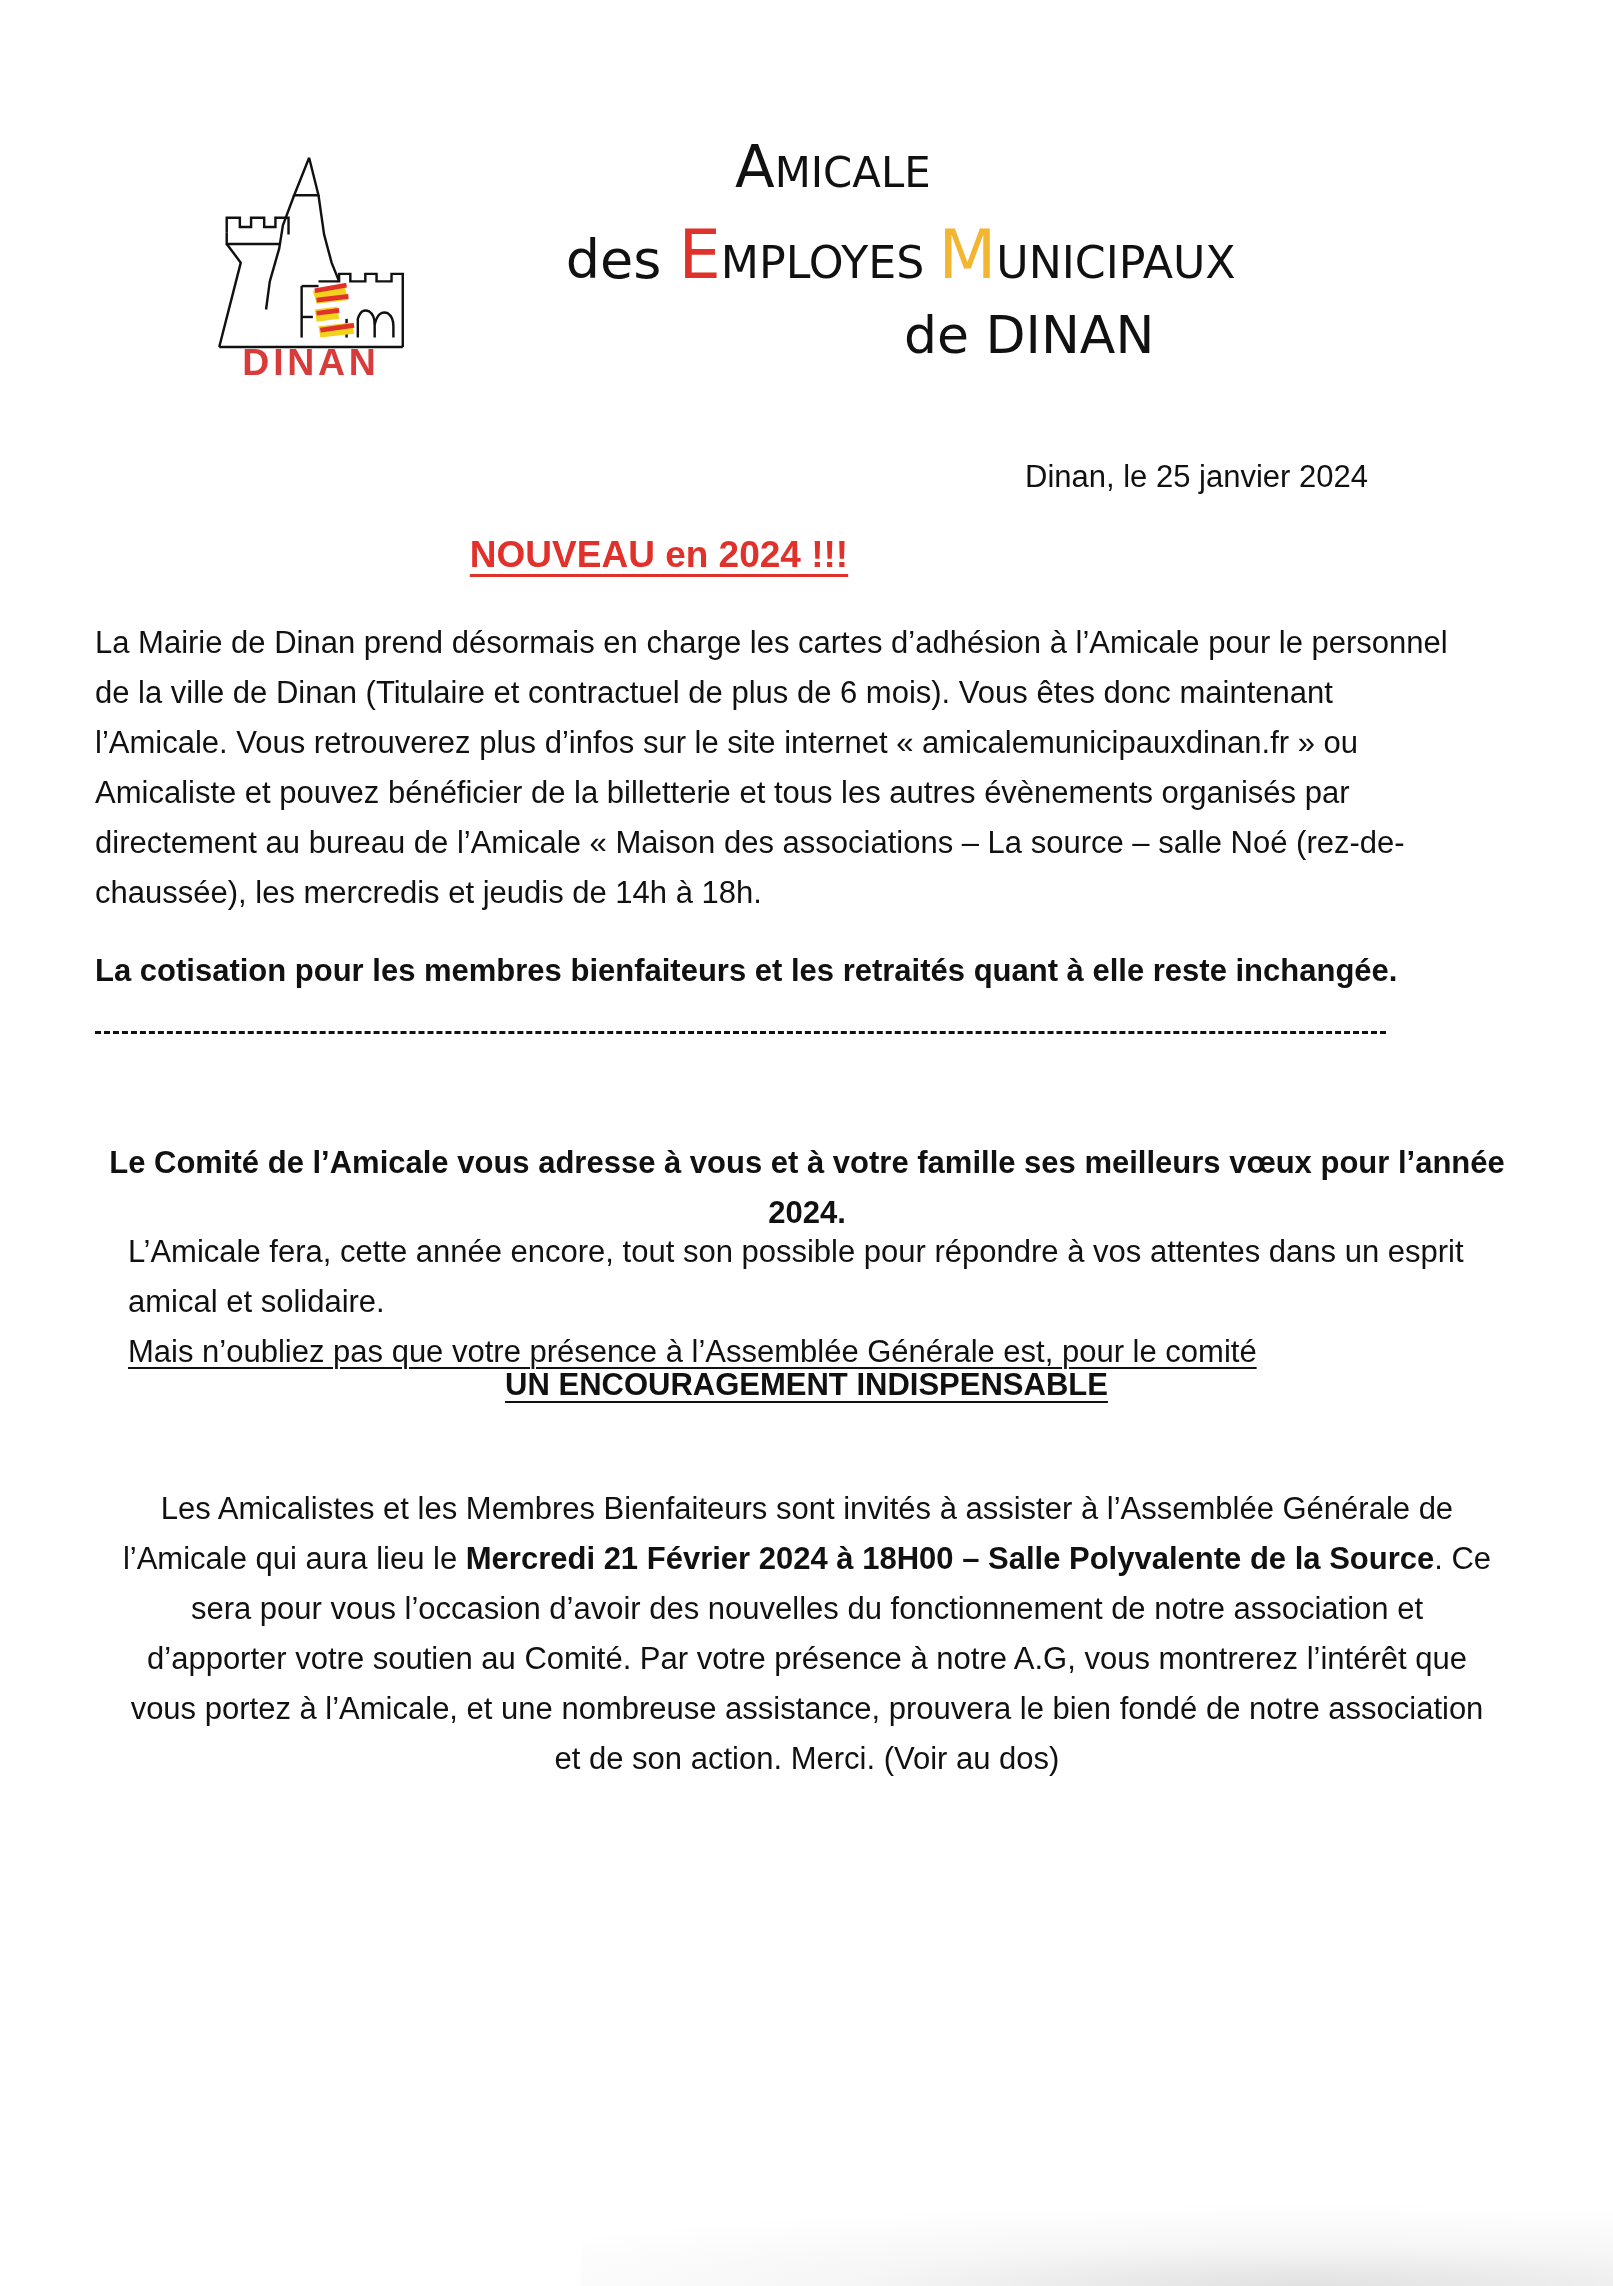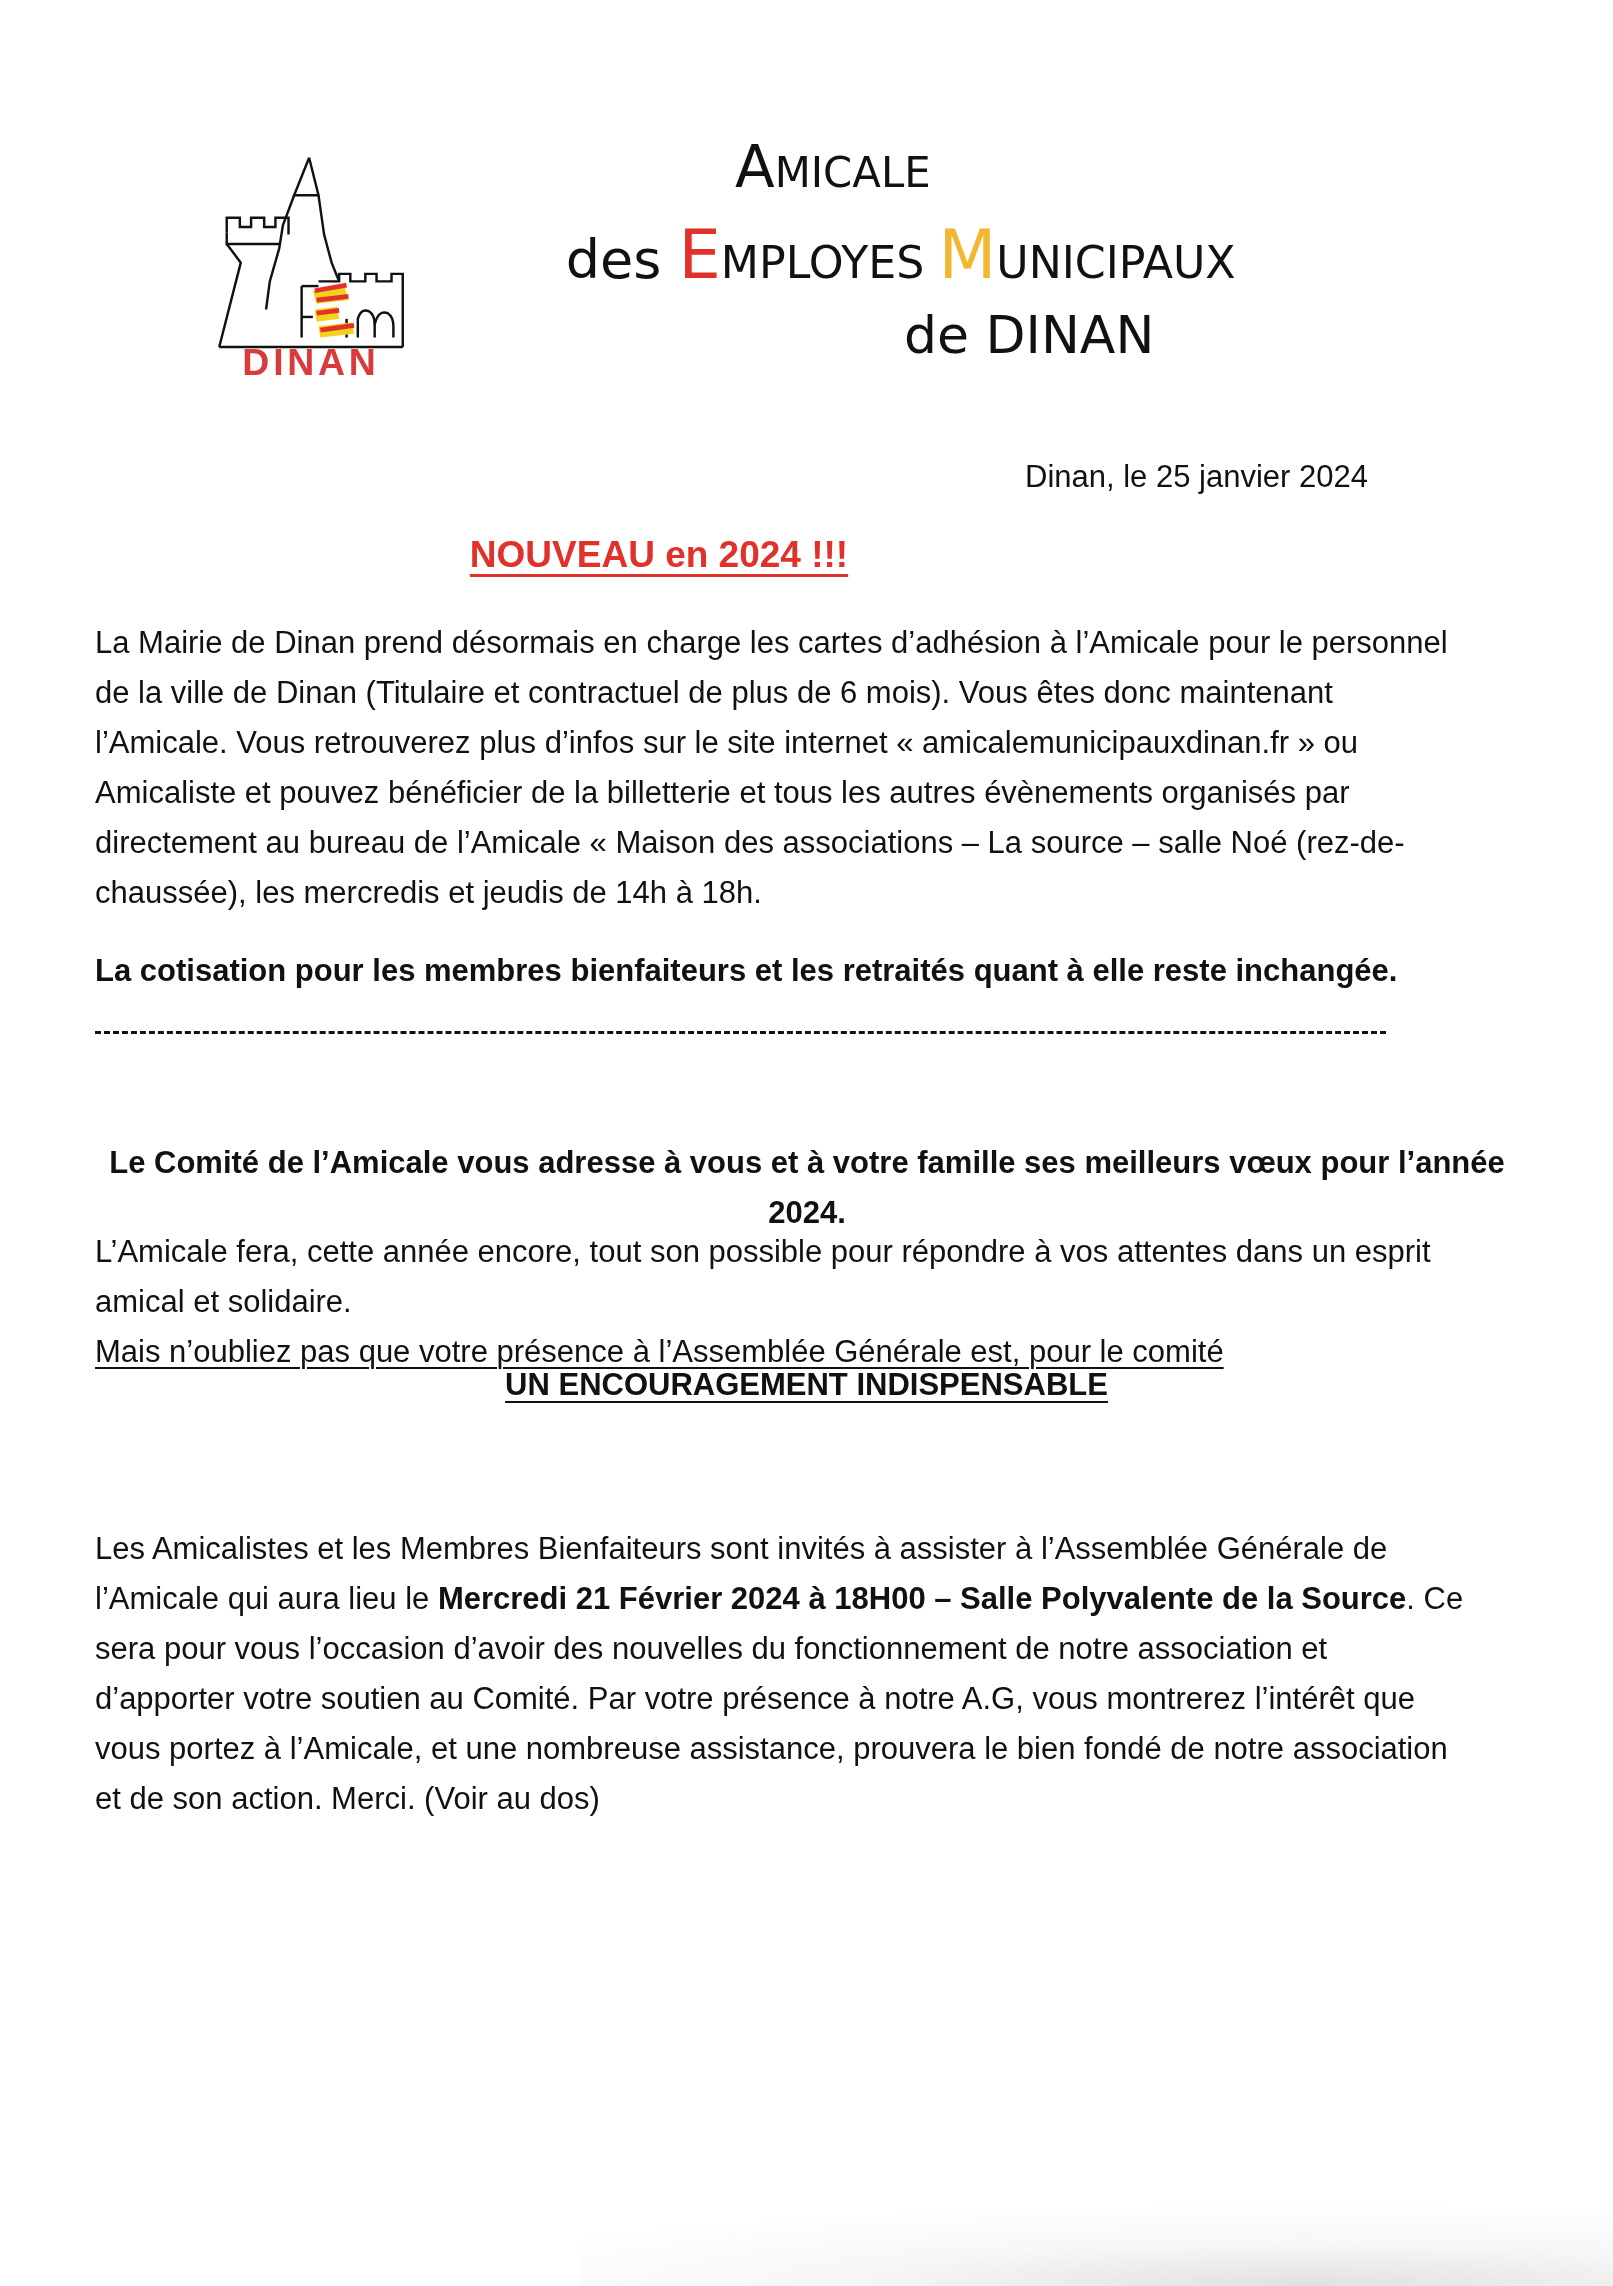--- a/index.html
+++ b/index.html
@@ -98,40 +98,40 @@
     }
     .voeux {
       position: absolute;
       left: 95px; width: 1424px; top: 1101px;
       text-align: center;
       font-weight: bold;
       font-size: 31px;
       line-height: 50px;
       margin-top: 37px;
     }
-    .para2 { top: 1227px; }
+    .para2 { top: 1227px; margin-left: 33px; }
     .para2 .ln { display: block; white-space: nowrap; }
     .underlined {
       text-decoration: underline;
       text-decoration-thickness: 1.9px;
       text-underline-offset: 4.7px;
     }
     .encouragement {
       position: absolute;
       left: 0; width: 1613px; top: 1367px;
       text-align: center;
       font-weight: bold;
       font-size: 31px;
     }
     .encouragement span {
       text-decoration: underline;
       text-decoration-thickness: 1.9px;
       text-underline-offset: 5.6px;
     }
-    .para3 { top: 1524px; }
+    .para3 { top: 1484px; text-align: center; }
     .para3 .ln { display: block; white-space: nowrap; }
     b { font-weight: bold; }
   </style>
 </head>
 <body>
 
 <div class="page">
 
   <div class="logo">
     <svg viewBox="0 0 220 245">

